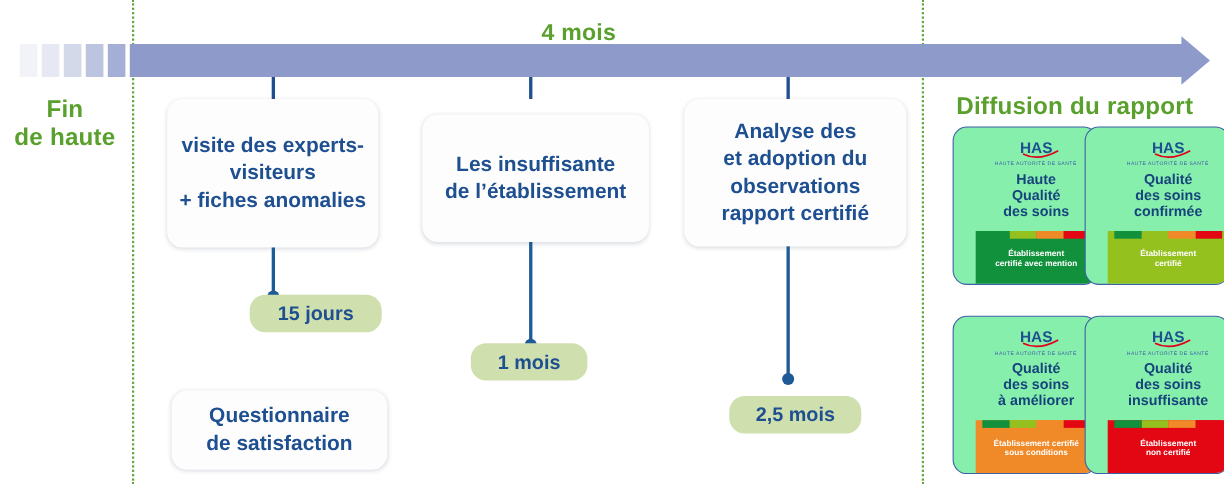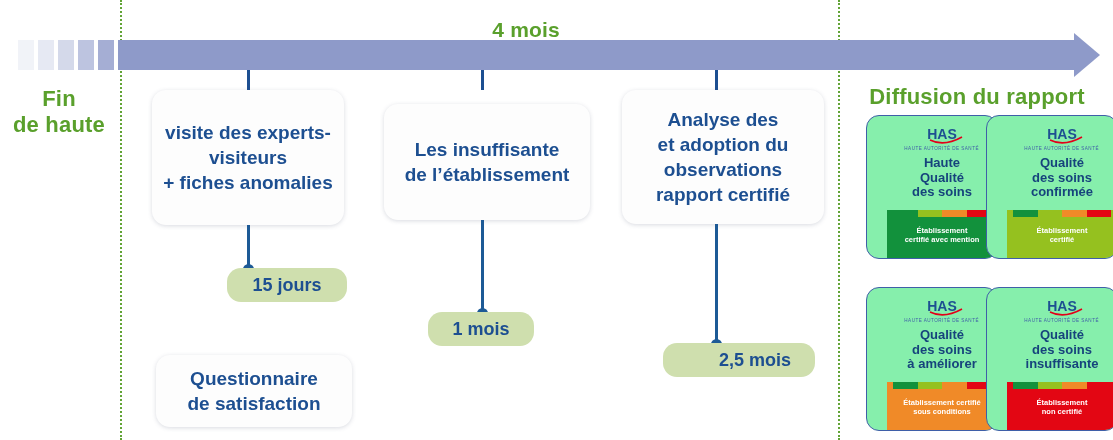--- a/index.html
+++ b/index.html
@@ -152,21 +152,21 @@
     border-radius: 14px;
     color: #1d4f91;
     font-weight: bold;
     font-size: 18px;
     display: flex;
     align-items: center;
     justify-content: center;
   }
   #pill-1 { left: 187px; top: 268px; width: 120px; height: 34px; margin-left: 40px; }
   #pill-2 { left: 428px; top: 312px; width: 106px; height: 34px; }
-  #pill-3 { left: 663px; top: 343px; width: 120px; height: 34px; padding-left: 32px; }
+  #pill-3 { left: 663px; top: 360px; width: 120px; height: 34px; }
 
   
   .badge {
     position: absolute;
     width: 110px;
     height: 142px;
     border: 1.6px solid #3f5fa8;
     border-radius: 13px;
     background: #86efac;
     overflow: hidden;

